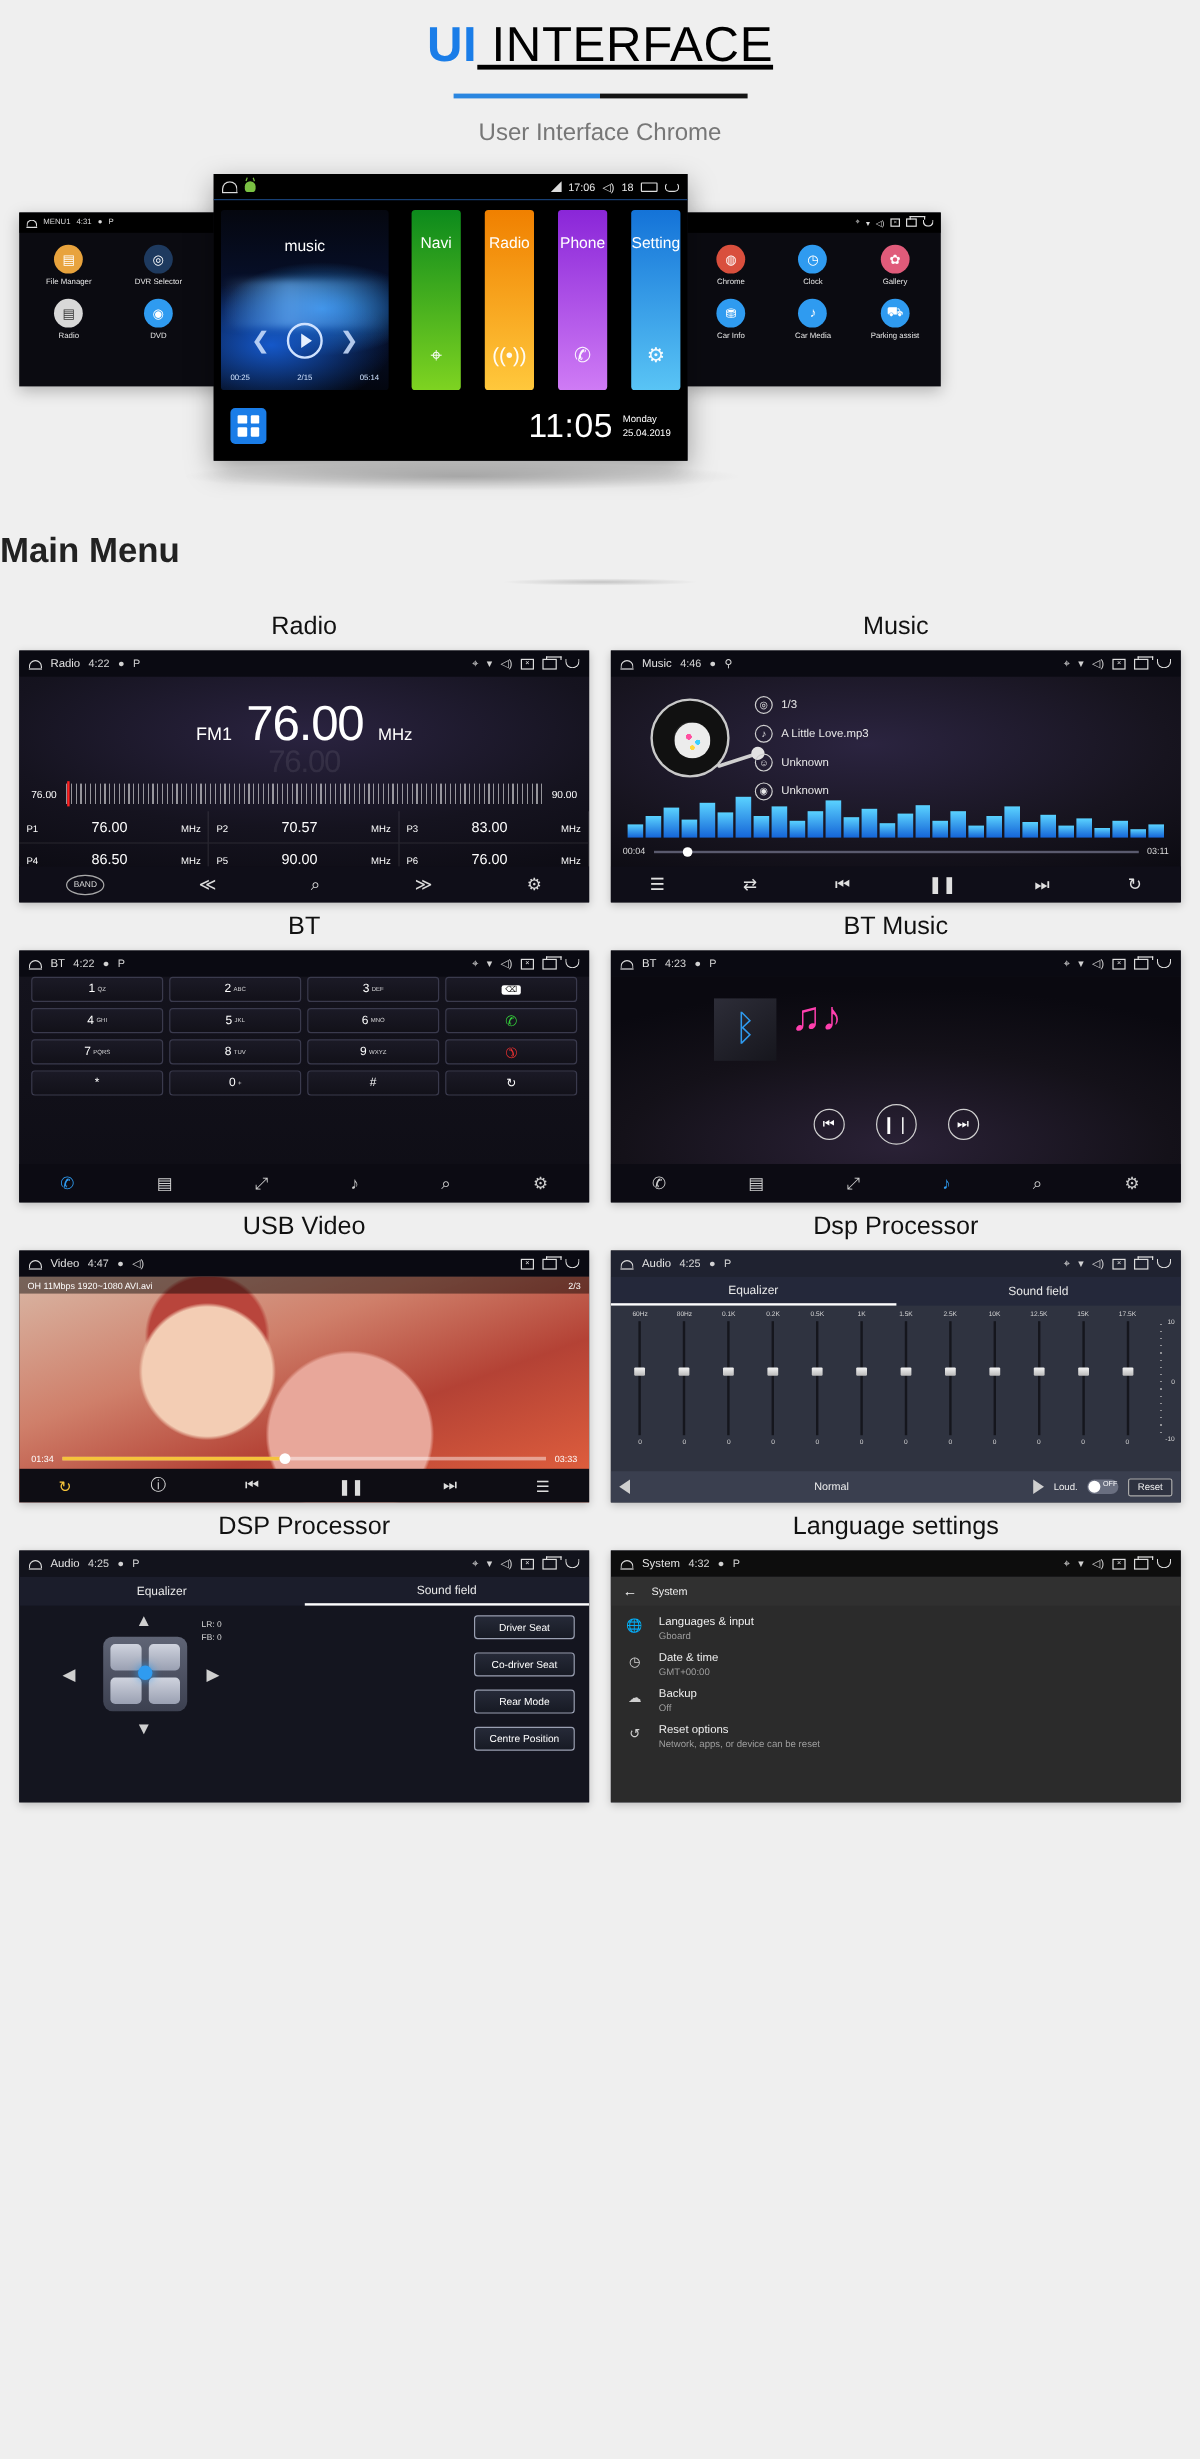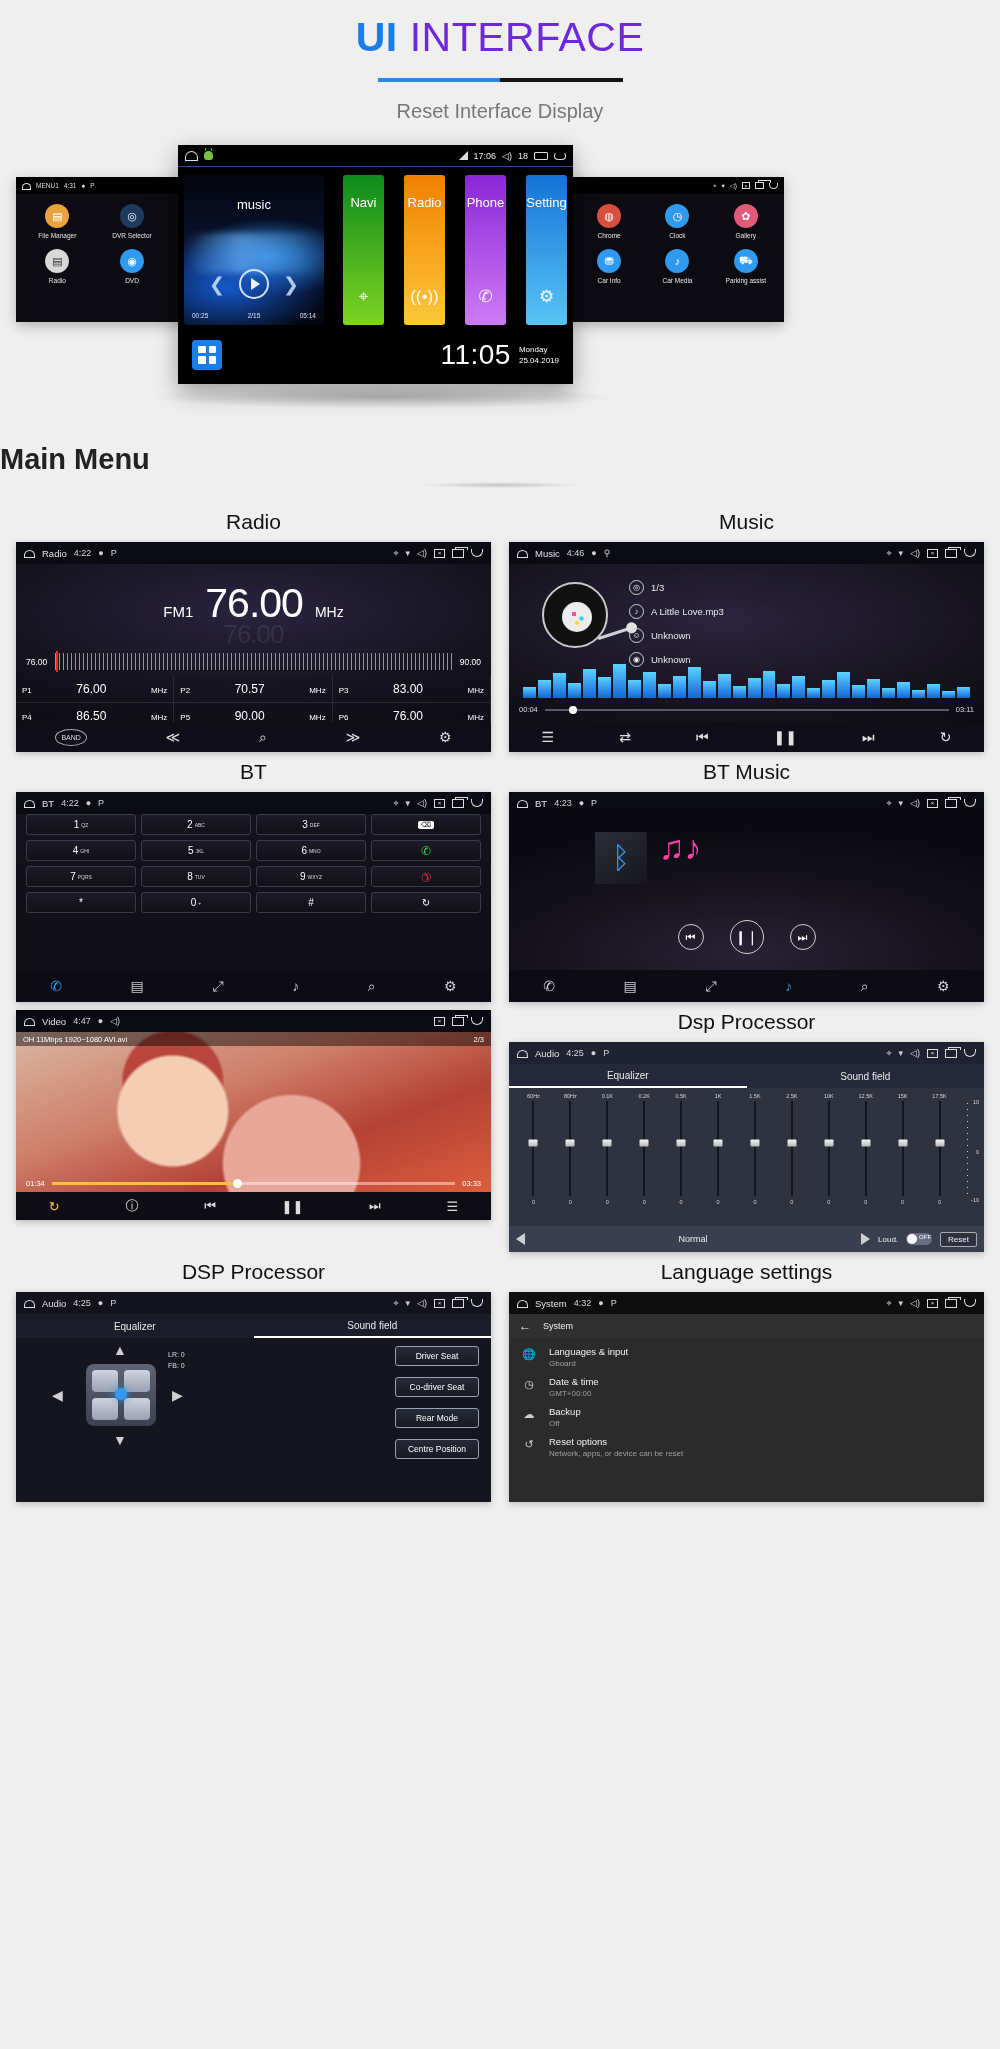--- a/index.html
+++ b/index.html
@@ -7,21 +7,21 @@
     width:1000px; height:2049px;
     background:#efefef;
     font-family:"Liberation Sans", sans-serif;
     color:#222; overflow:hidden; position:relative;
   }
 
   
   .page-header { text-align:center; padding-top:14px; }
   .page-title { font-size:41px; font-weight:400; letter-spacing:.5px; }
   .page-title .ui { color:#1a7de8; font-weight:700; }
-  .page-title .rest { color:#6d28d9; font-weight:400; }
+  .page-title .rest { color:#000000; font-weight:400;text-decoration:underline; }
   .title-rule { width:245px; height:4px; margin:17px auto 0; display:flex; }
   .title-rule .left { flex:1; background:#2a86e0; }
   .title-rule .right { flex:1; background:#141414; }
   .page-sub { margin-top:18px; font-size:20px; color:#777; }
 
   
   .hero { position:relative; height:290px; margin-top:22px; }
   .hero-shadow{
     position:absolute; left:150px; top:240px; width:470px; height:24px;
     background:radial-gradient(ellipse at center, rgba(0,0,0,.22), rgba(0,0,0,0) 70%);
@@ -252,21 +252,21 @@
 <body>
 
 <div class="page-header">
   <div class="page-title">
     <span class="ui">UI</span><span class="rest"> INTERFACE</span>
   </div>
   <div class="title-rule">
     <div class="left"></div>
     <div class="right"></div>
   </div>
-  <div class="page-sub">Reset Interface Display</div>
+  <div class="page-sub">User Interface Chrome</div>
 </div>
 
 <div class="hero">
   <div class="hero-shadow"></div>
 
   <div class="unit side unit-left">
     <div class="side-top">
       <span class="ico">
           <span class="home-g" style="width:9px;height:6px"></span>
         </span>
@@ -678,20 +678,21 @@
             <span>⌕</span>
             <span>⚙</span>
           </div>
         </div>
       </div>
     </div>
   </div>
 
   <div class="row">
     <div class="cell">
+      <div class="cap">USB Video</div>
       <div class="screen">
         <div class="tbar">
           <span class="ico">
               <span class="home-g" style="width:11px;height:7px"></span>
             </span>
           <span class="nm">Video</span>
           <span class="ti">4:47</span>
           <span class="ti">●</span>
           <span class="ti">◁)</span>
           <span class="gap"></span>

